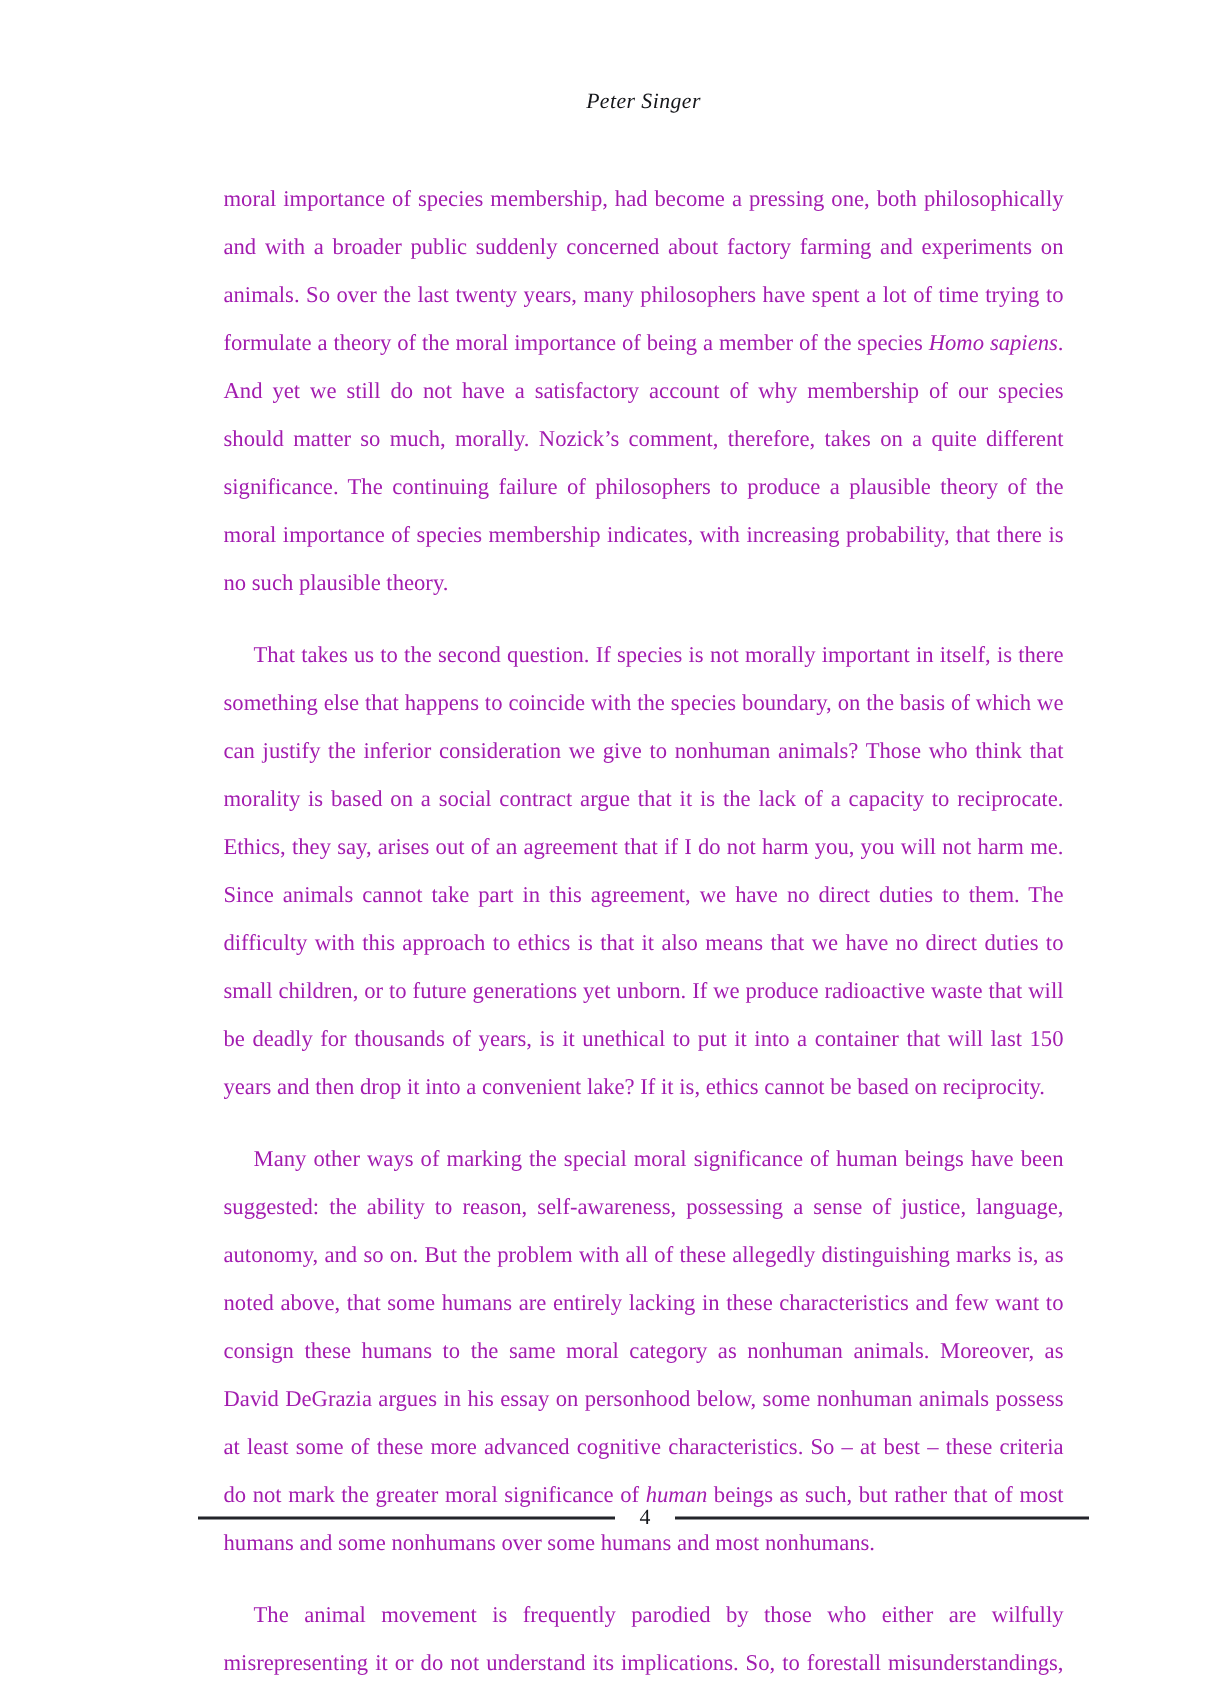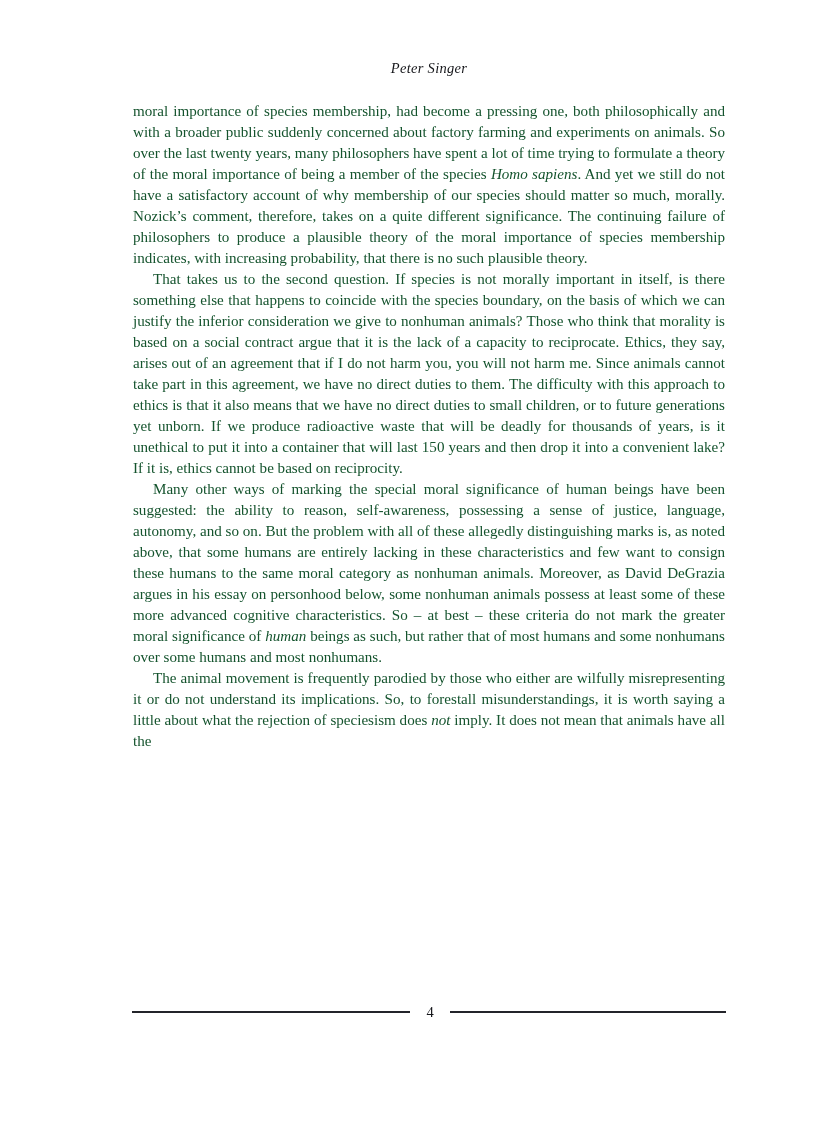--- a/index.html
+++ b/index.html
@@ -40,26 +40,26 @@
 
   
   .text-column {
     position: absolute;
     left: 133px;
     top: 101px;
     width: 592px;
   }
 
   .para {
-    margin: 0;
+    margin: 16px;
     font-size: 15.1px;
-    line-height: 21px;
+    line-height: 32px;
     text-align: justify;
     text-justify: inter-word;
-    color: #14532d;
+    color: #a21caf;
     hyphens: none;
     -webkit-hyphens: none;
   }
 
   .para.indented {
     text-indent: 20px;
   }
 
   .para i,
   .para em {

